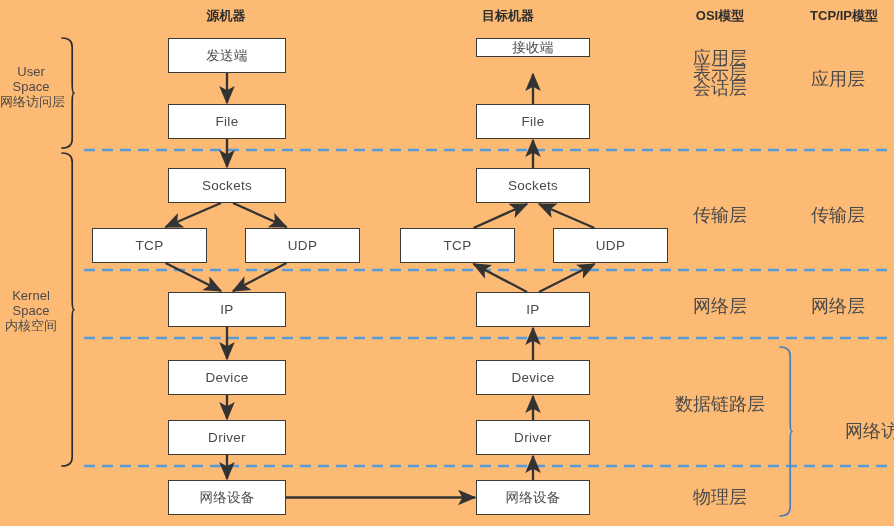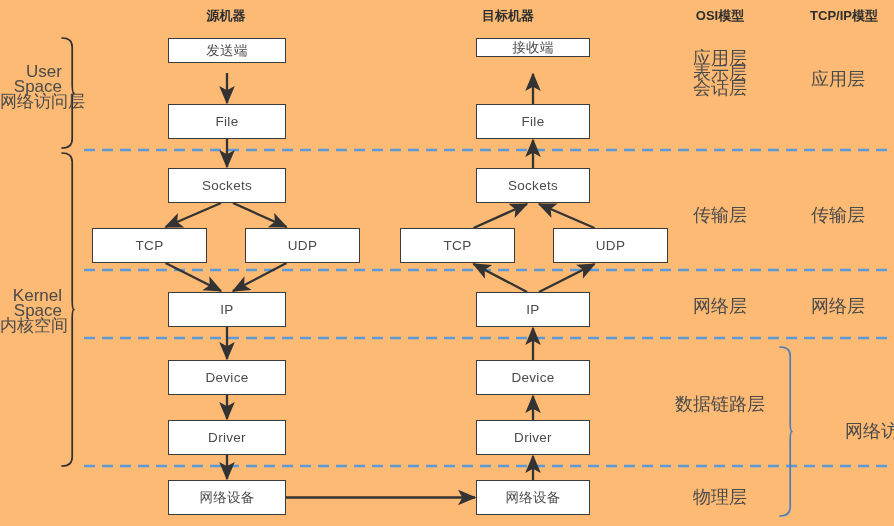--- a/index.html
+++ b/index.html
@@ -54,24 +54,24 @@
     font-size: 18px;
     color: #4a4a4a;
     text-align: left;
     transform: translate(-50%, -50%);
     line-height: 15px;
     white-space: nowrap;
     z-index: 4;
   }
   .brace-label {
     position: absolute;
-    font-size: 17px;
+    font-size: 13px;
     color: #4a4a4a;
     line-height: 15px;
-    text-align: right;
+    text-align: center;
     transform: translateY(-50%);
     white-space: nowrap;
     z-index: 4;
   }
 </style>
 </head>
 <body>
 
 <div id="diagram">
 
@@ -138,21 +138,21 @@
         <div>网络访问层</div>
       </div>
       <div class="brace-label" style="left: 0px; width: 62px; top: 310px;">
         <div>Kernel</div>
         <div>Space</div>
         <div>内核空间</div>
       </div>
     </div>
 
   <div id="source-host">
-      <div class="node" style="left: 168px; top: 38px; width: 118px; height: 25px;">
+      <div class="node" style="left: 168px; top: 38px; width: 118px; height: 35px;">
         <span>发送端</span>
       </div>
       <div class="node" style="left: 168px; top: 104px; width: 118px; height: 35px;">
         <span>File</span>
       </div>
       <div class="node" style="left: 168px; top: 168px; width: 118px; height: 35px;">
         <span>Sockets</span>
       </div>
       <div class="node" style="left: 92px; top: 228px; width: 115px; height: 35px;">
         <span>TCP</span>

